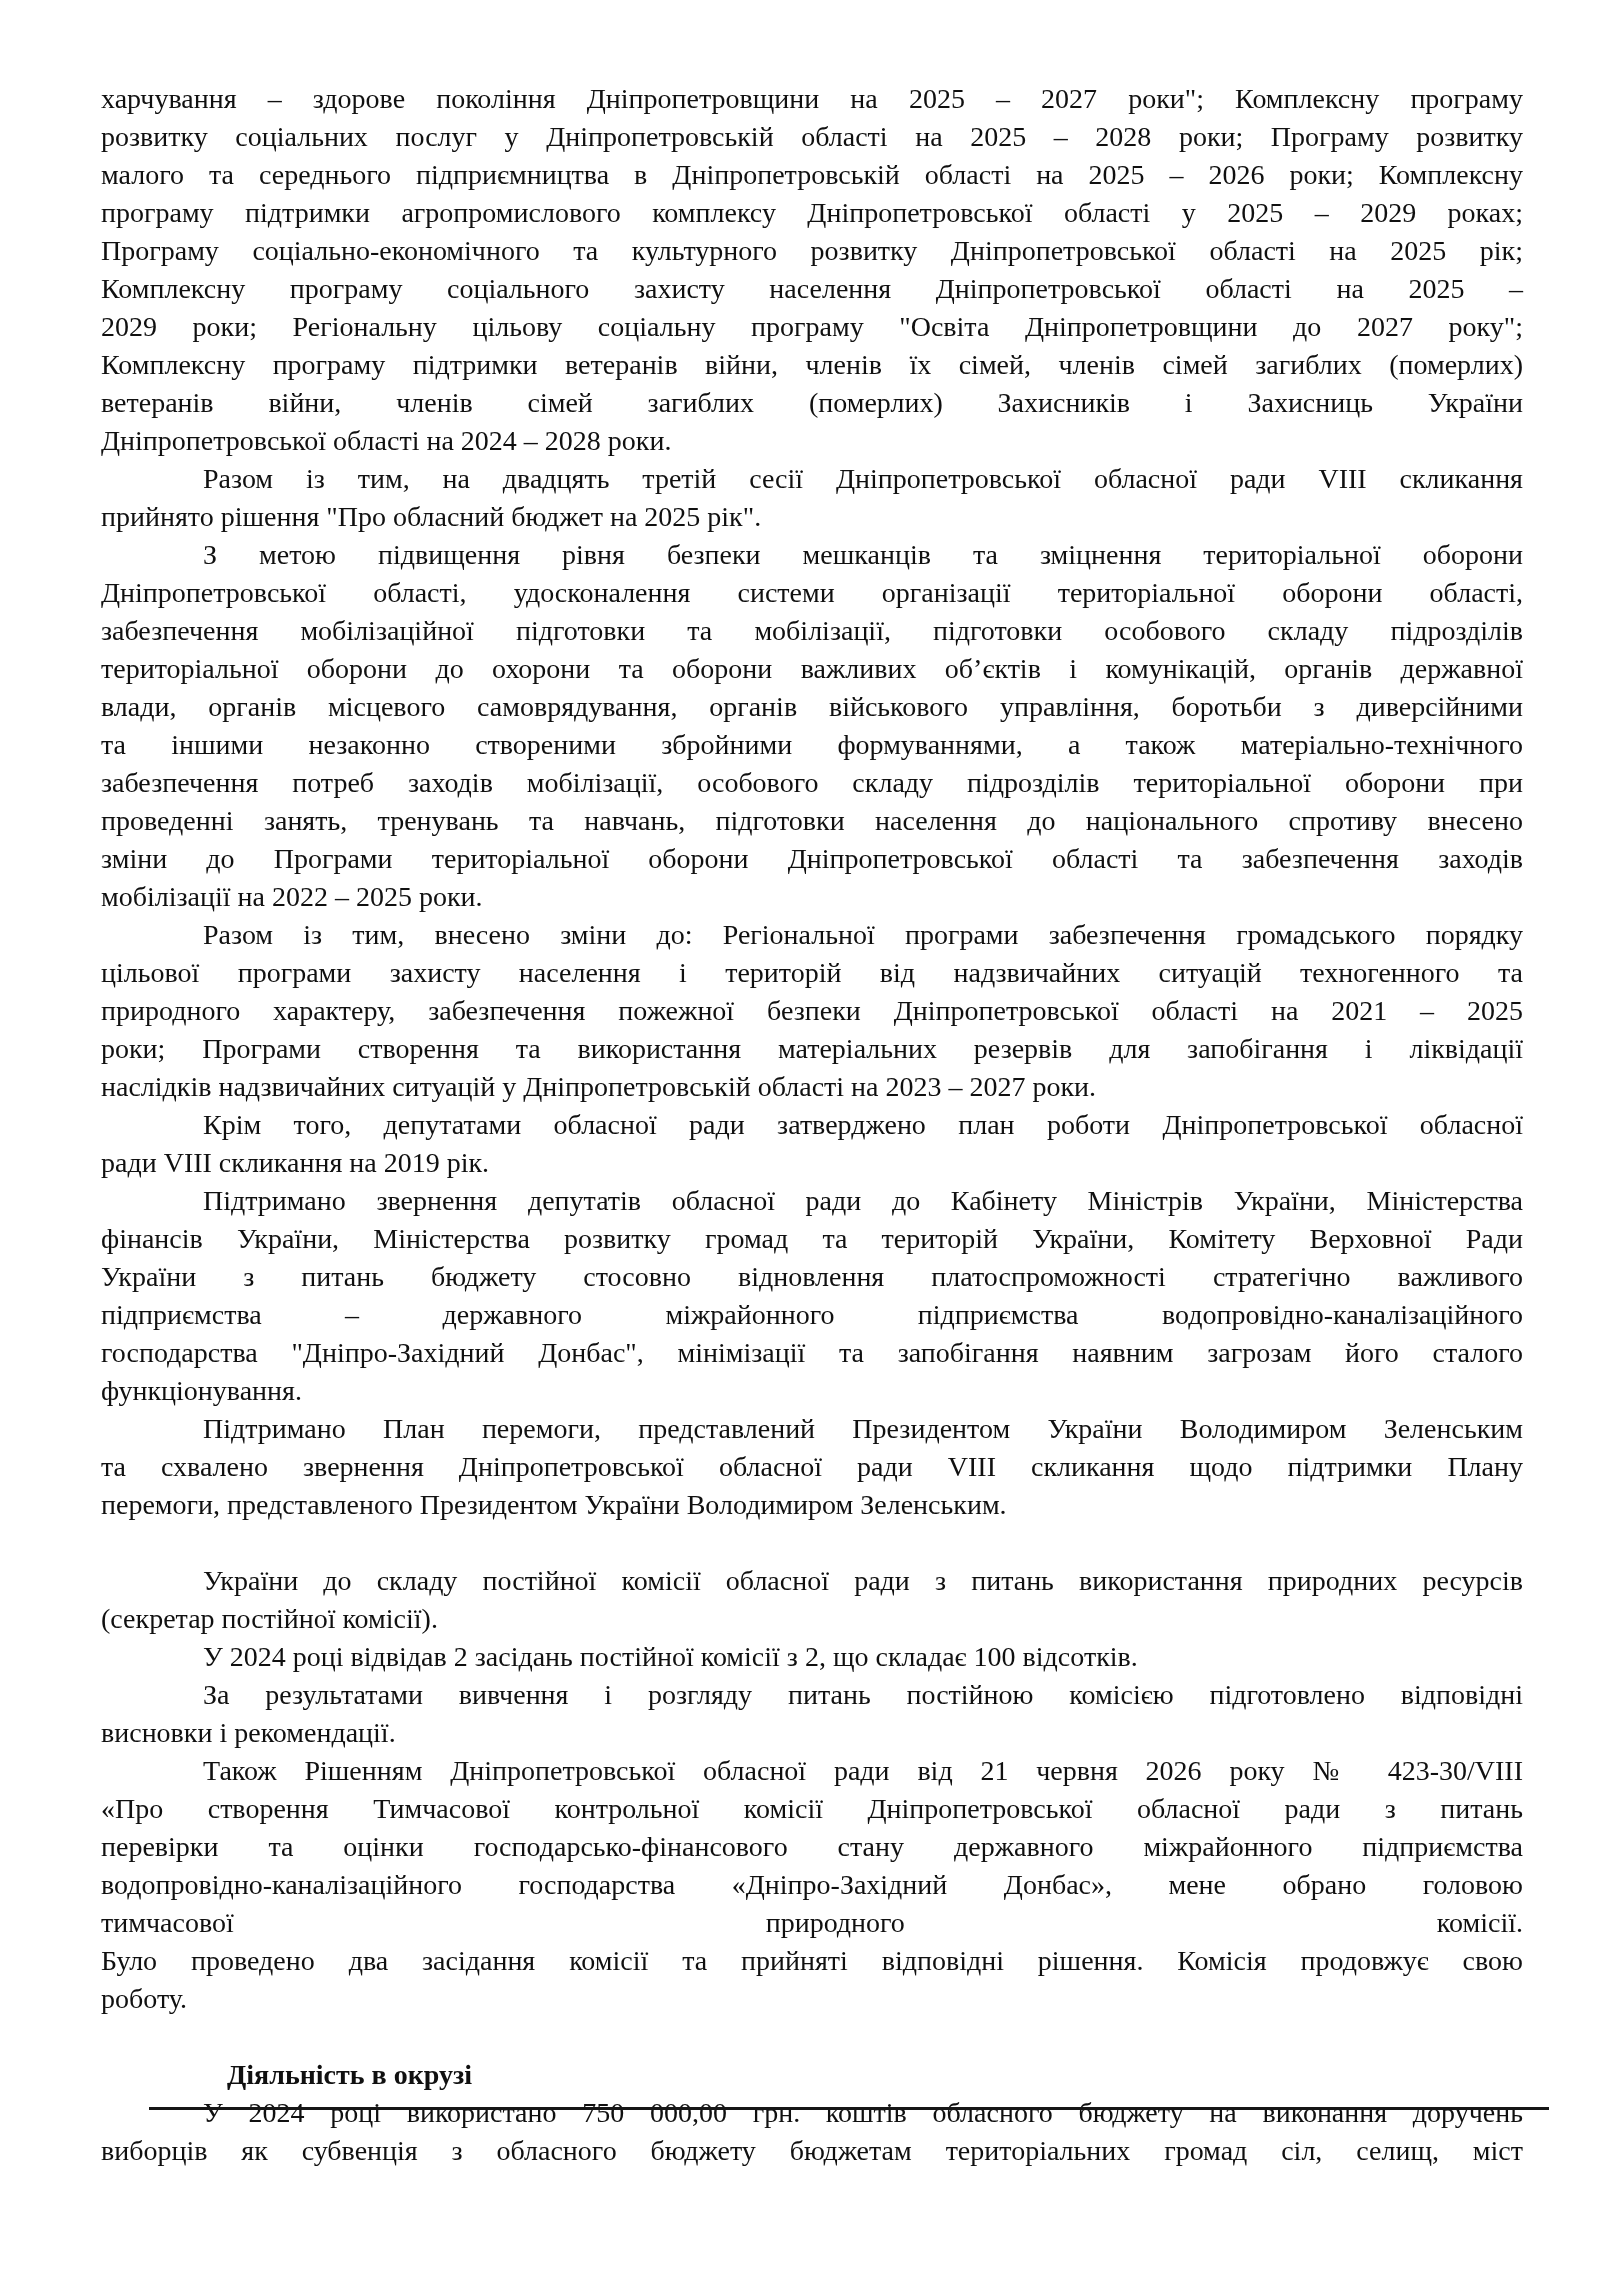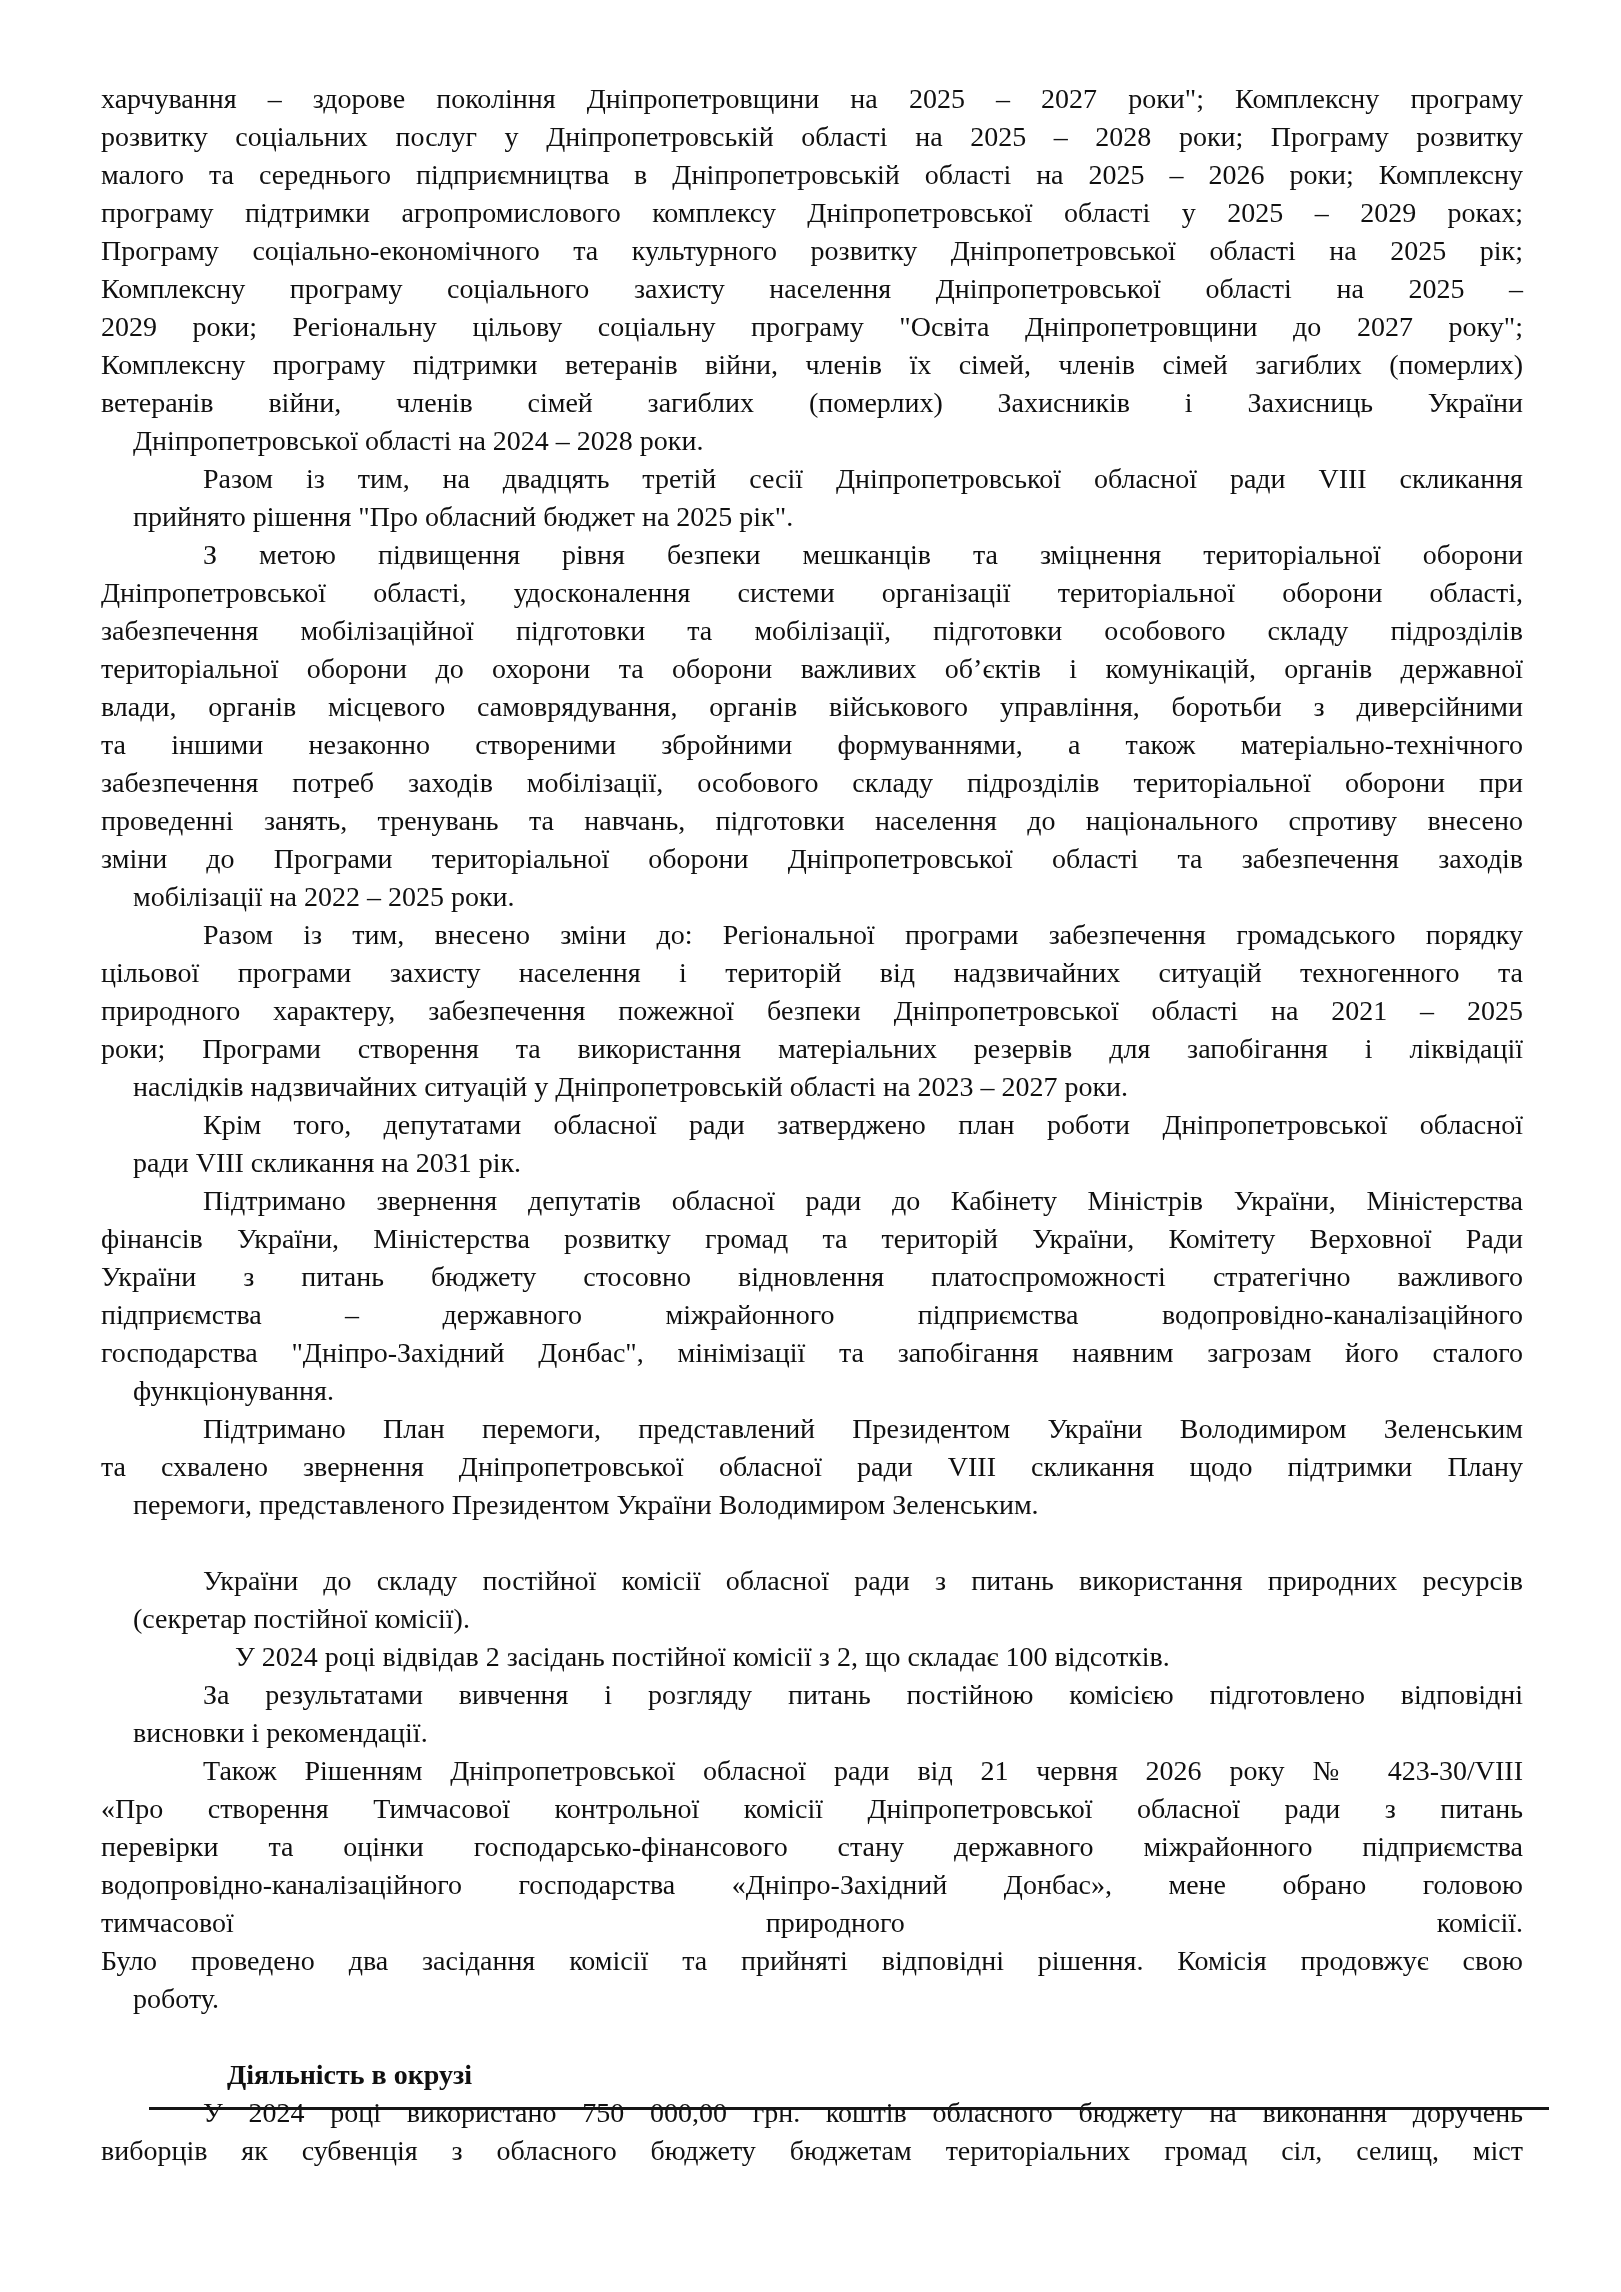--- a/index.html
+++ b/index.html
@@ -32,21 +32,20 @@
   }
   .para { margin: 0; }
   .line {
     text-align: justify;
     text-align-last: justify;
     white-space: normal;
   }
   .line.endline {
     text-align: center;
     text-align-last: left;
-    margin-left: 32px;
   }
   .line.findent { text-indent: 102px; }
   .heading {
     font-weight: bold;
     text-indent: 126px;
     text-align: left;
     text-align-last: left;
     font-family: Liberation Serif, serif;
   }
   .spacer { height: 38px; }
@@ -94,21 +93,21 @@
       </div>
       <div class="para">
         <div class="line findent">Разом із тим, внесено зміни до: Регіональної програми забезпечення громадського порядку</div>
         <div class="line">цільової програми захисту населення і територій від надзвичайних ситуацій техногенного та</div>
         <div class="line">природного характеру, забезпечення пожежної безпеки Дніпропетровської області на 2021 – 2025</div>
         <div class="line">роки; Програми створення та використання матеріальних резервів для запобігання і ліквідації</div>
         <div class="line endline">наслідків надзвичайних ситуацій у Дніпропетровській області на 2023 – 2027 роки.</div>
       </div>
       <div class="para">
         <div class="line findent">Крім того, депутатами обласної ради затверджено план роботи Дніпропетровської обласної</div>
-        <div class="line endline">ради VIII скликання на 2031 рік.</div>
+        <div class="line endline">ради VIII скликання на 2019 рік.</div>
       </div>
       <div class="para">
         <div class="line findent">Підтримано звернення депутатів обласної ради до Кабінету Міністрів України, Міністерства</div>
         <div class="line">фінансів України, Міністерства розвитку громад та територій України, Комітету Верховної Ради</div>
         <div class="line">України з питань бюджету стосовно відновлення платоспроможності стратегічно важливого</div>
         <div class="line">підприємства – державного міжрайонного підприємства водопровідно-каналізаційного</div>
         <div class="line">господарства "Дніпро-Західний Донбас", мінімізації та запобігання наявним загрозам його сталого</div>
         <div class="line endline">функціонування.</div>
       </div>
       <div class="para">

